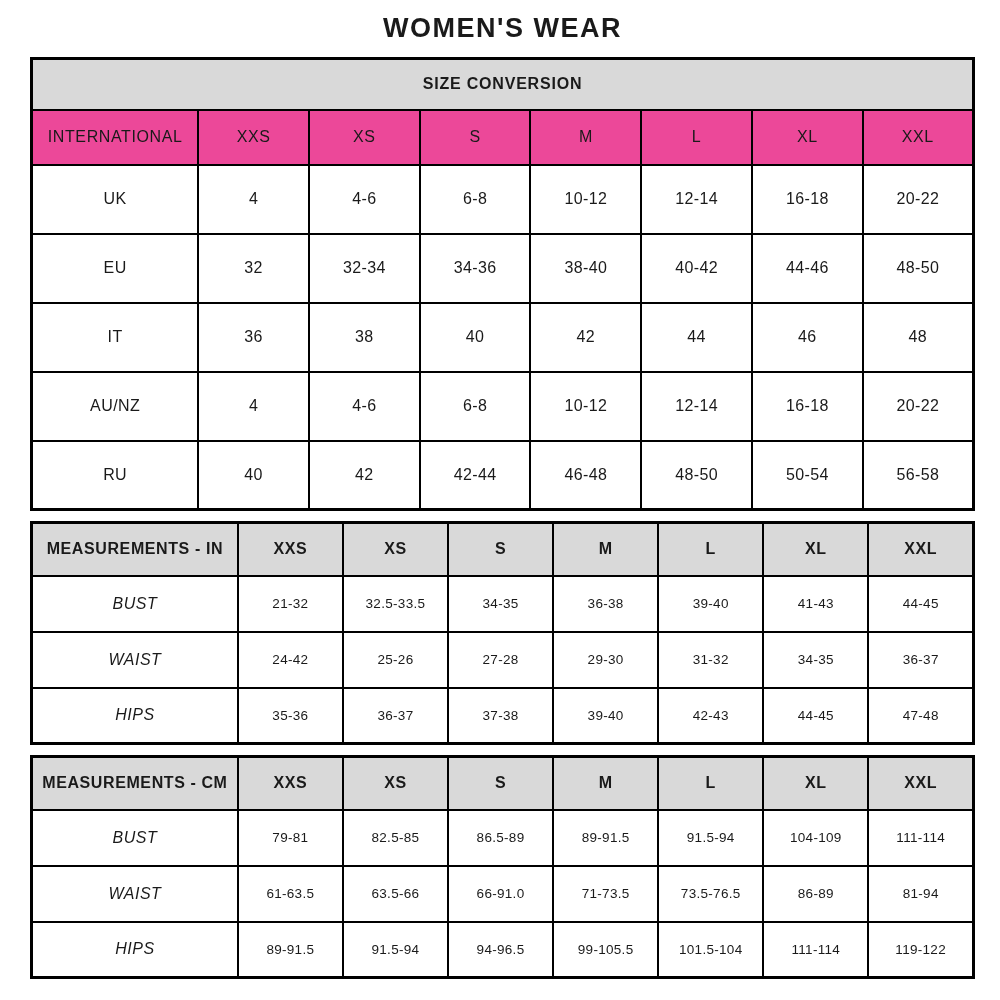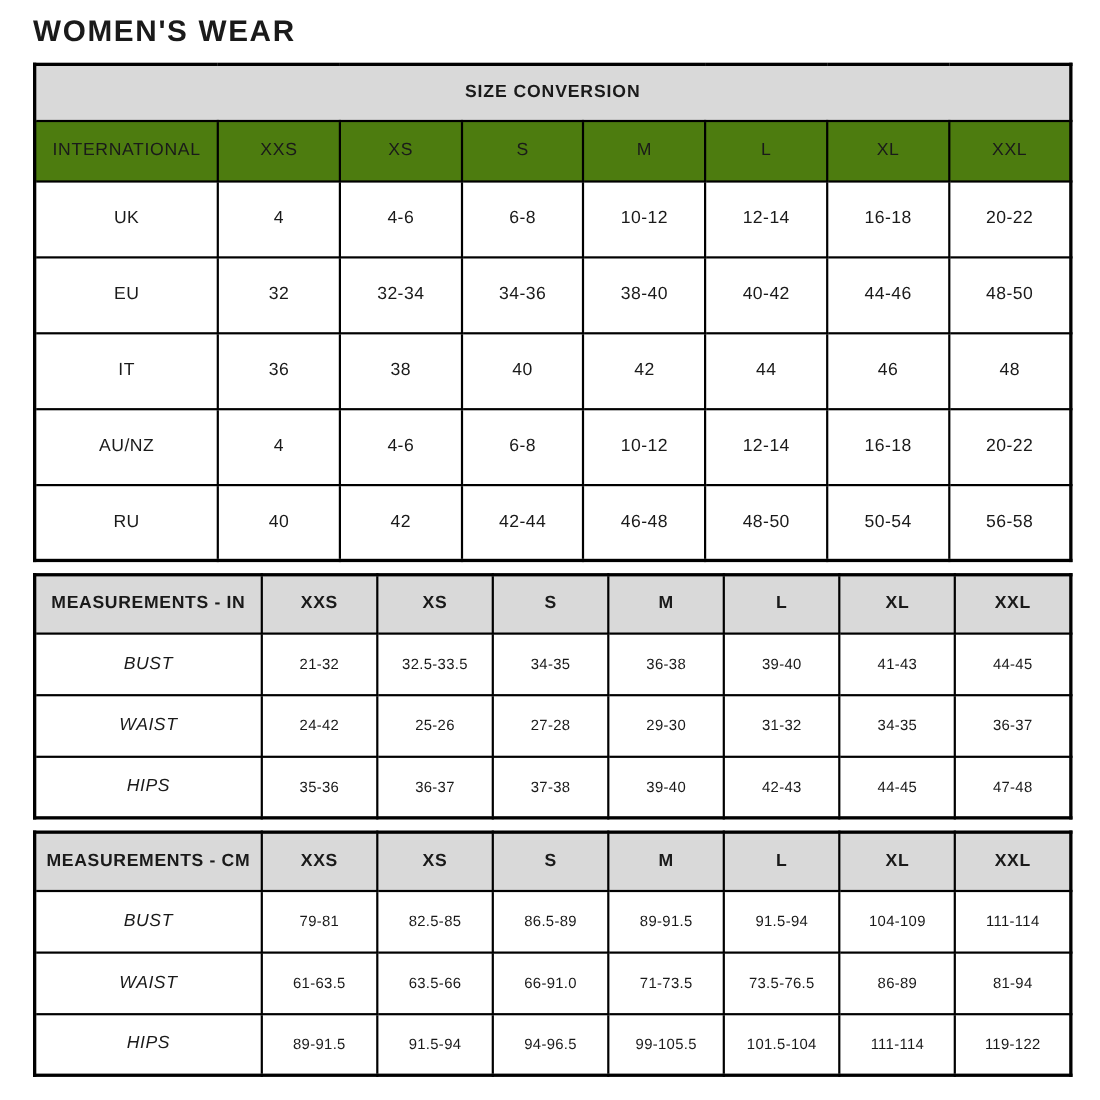--- a/index.html
+++ b/index.html
@@ -8,21 +8,21 @@
     height: 1000px;
     background: #ffffff;
     font-family: "Liberation Sans", "DejaVu Sans", sans-serif;
     color: #1a1a1a;
     overflow: hidden;
   }
   .page {
     padding: 13px 25px 0 30px;
   }
   .page-title {
-    text-align: left;
+    text-align: center;
     font-size: 27px;
     font-weight: 700;
     letter-spacing: 1.5px;
     color: #1a1a1a;
     margin-bottom: 13px;
   }
   table {
     width: 100%;
     border-collapse: collapse;
     table-layout: fixed;
@@ -39,21 +39,21 @@
 
   
   .tbl-sizes .banner-row th {
     background: var(--header-bg, #d9d9d9);
     height: 51px;
     font-size: 16px;
     font-weight: 700;
     letter-spacing: 0.8px;
   }
   .tbl-sizes .cols-row th {
-    background: #4d7c0f;
+    background: #ec4899;
     font-weight: 400;
     font-size: 16px;
     letter-spacing: 0.6px;
     height: 55px;
   }
   .tbl-sizes tbody td {
     height: 69px;
     font-size: 16px;
     letter-spacing: 0.4px;
   }

